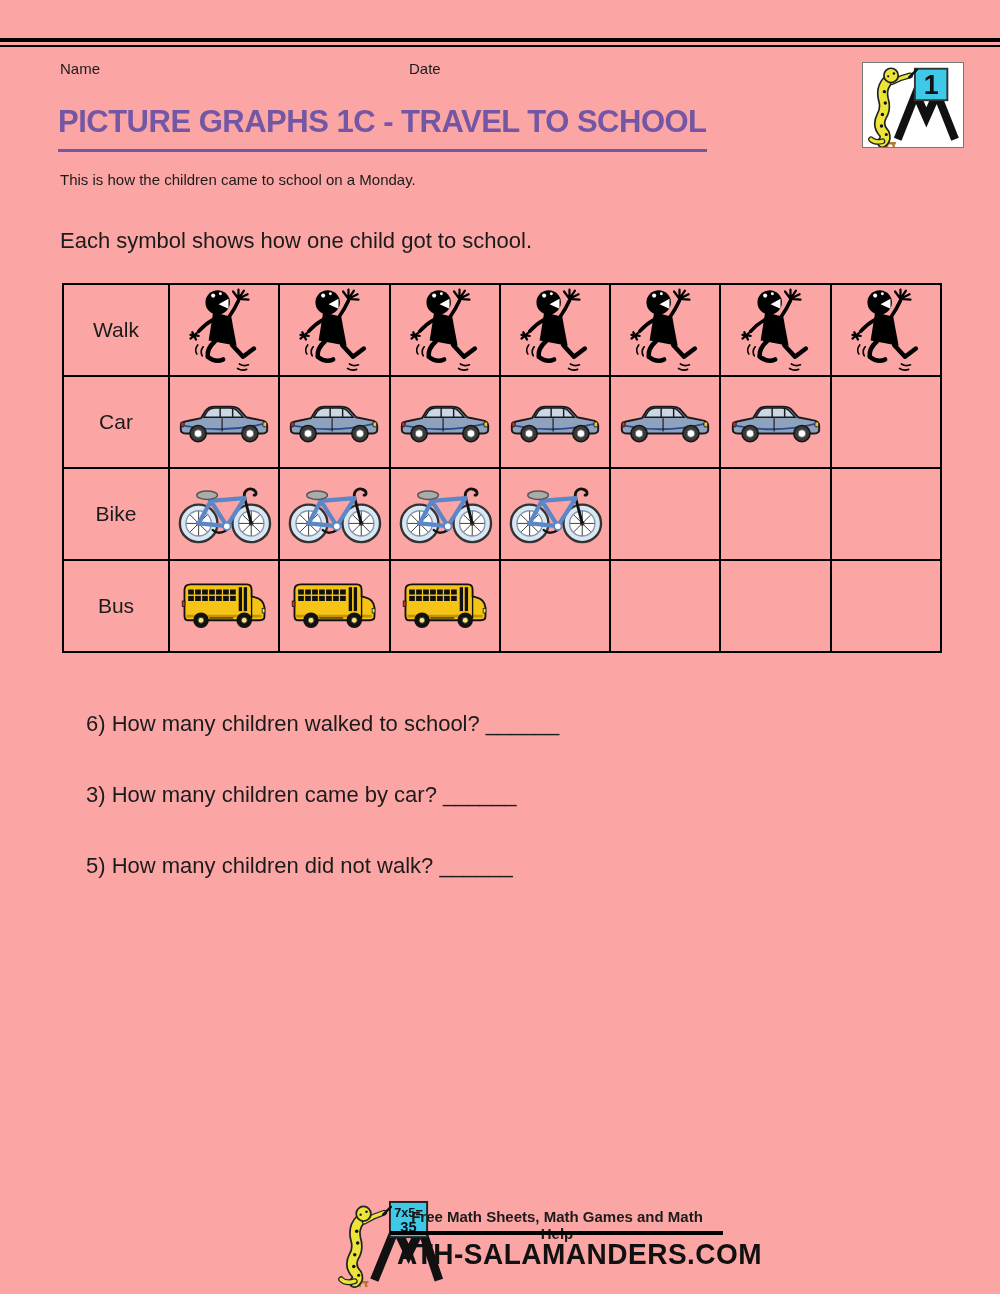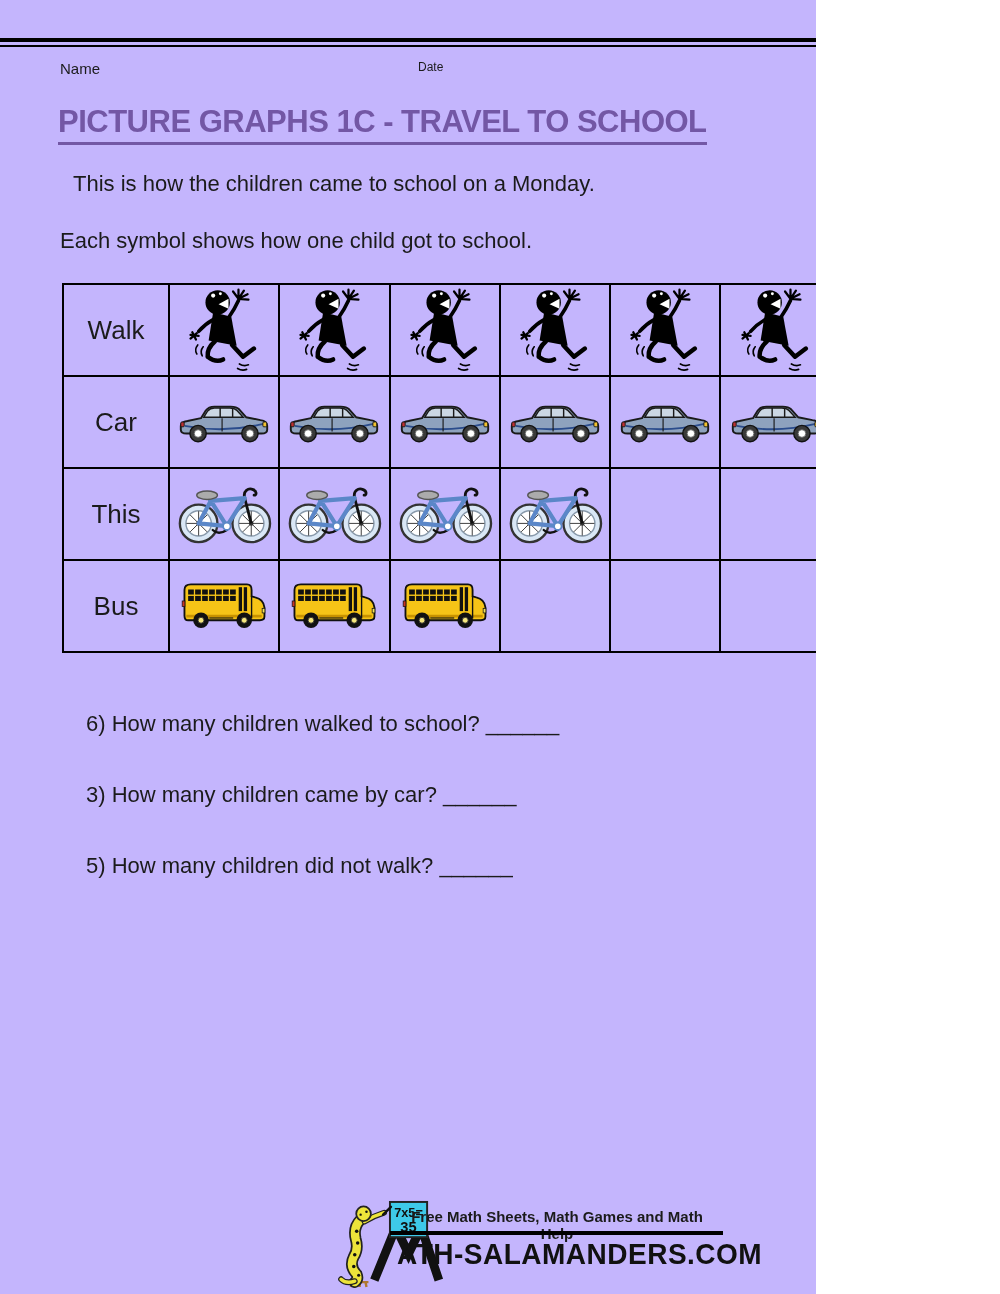--- a/index.html
+++ b/index.html
@@ -6,44 +6,44 @@
     --title-purple:#7357A5;
     --logo-cyan:#3EC9E9;
     --salamander-yellow:#EDE43A;
     --bus-yellow:#F6C417;
     --car-body-blue:#8EA2BE;
     --bike-frame-blue:#5B87C8;
   }
   *{margin:0;padding:0;box-sizing:border-box;}
   body{background:#fff;}
   .page{
-    position:relative;width:816px;height:1294px;background:#c4b5fd;
+    position:relative;width:1000px;height:1294px;background:#fca5a5;
     font-family:"Liberation Sans",sans-serif;color:#1b1b1b;overflow:hidden;
   }
   .topline1{position:absolute;left:0;top:38px;width:1000px;height:4px;background:#000;}
   .topline2{position:absolute;left:0;top:45px;width:1000px;height:2px;background:#000;}
   .name-label{position:absolute;left:60px;top:60px;font-size:15px;}
-  .date-label{position:absolute;left:418px;top:60px;font-size:12px;}
+  .date-label{position:absolute;left:409px;top:60px;font-size:15px;}
   .logo-box{position:absolute;left:862px;top:62px;width:102px;height:86px;border:1px solid #777;background:#fff;}
   .page-title{
     position:absolute;left:58px;top:104px;display:inline-block;
     font-size:31px;font-weight:700;letter-spacing:-0.5px;color:var(--title-purple);
-    border-bottom:3px solid var(--title-purple);padding-bottom:2px;
+    border-bottom:3px solid var(--title-purple);padding-bottom:9px;
   }
-  .intro1{position:absolute;left:60px;top:171px;font-size:22px;margin-left:13px;}
+  .intro1{position:absolute;left:60px;top:171px;font-size:15px;}
   .intro2{position:absolute;left:60px;top:228px;font-size:22px;}
   table.pictograph{
     position:absolute;left:62px;top:283px;width:880px;
     border-collapse:collapse;table-layout:fixed;
   }
   table.pictograph td{
     border:2px solid #000;height:92px;text-align:center;vertical-align:middle;
     overflow:hidden;
   }
-  table.pictograph td.row-label{font-size:26px;}
+  table.pictograph td.row-label{font-size:21px;}
   table.pictograph col.label-col{width:106px;}
   table.pictograph svg{vertical-align:middle;}
   .questions{position:absolute;left:86px;top:710px;width:860px;}
   .question{font-size:22px;line-height:28px;margin-bottom:43px;white-space:nowrap;}
   .blank{letter-spacing:0;}
   .footer{position:absolute;left:0;top:1200px;width:1000px;height:94px;}
   .footer-logo{position:absolute;left:332px;top:0;}
   .footer-tagline{position:absolute;left:407px;top:8px;width:300px;text-align:center;font-size:15px;font-weight:700;}
   .footer-line{position:absolute;left:390px;top:31px;width:333px;height:4px;background:#000;}
   .footer-site{position:absolute;left:397px;top:37px;font-size:28px;font-weight:800;letter-spacing:0.5px;color:#111;transform:scaleY(1.07);transform-origin:top left;}
@@ -325,21 +325,21 @@
     <rect x="5" y="26" width="3.5" height="5" rx="1" fill="#C03030" stroke="#1a1a1a" stroke-width="1"></rect>
     <circle cx="23" cy="38" r="8.5" fill="#3a3a3a" stroke="#111" stroke-width="1.5"></circle>
     <circle cx="23" cy="38" r="4" fill="#fff" stroke="#666" stroke-width="1"></circle>
     <circle cx="77" cy="38" r="8.5" fill="#3a3a3a" stroke="#111" stroke-width="1.5"></circle>
     <circle cx="77" cy="38" r="4" fill="#fff" stroke="#666" stroke-width="1"></circle>
   </svg>
 </td>
           <td></td>
         </tr>
         <tr>
-          <td class="row-label">This</td>
+          <td class="row-label">Bike</td>
           <td>
   <svg viewBox="0 0 100 66" width="96" height="62">
     <circle cx="23" cy="43" r="20" fill="#D9E7F5" stroke="#333" stroke-width="2.5"></circle>
     <circle cx="23" cy="43" r="13.5" fill="#fff" stroke="#8899AA" stroke-width="1.5"></circle>
     <path d="M23,30 L23,56 M10,43 L36,43 M14,34 L32,52 M32,34 L14,52" stroke="#333" stroke-width="1"></path>
     <circle cx="23" cy="43" r="2.5" fill="#333"></circle>
     <circle cx="79" cy="43" r="20" fill="#D9E7F5" stroke="#333" stroke-width="2.5"></circle>
     <circle cx="79" cy="43" r="13.5" fill="#fff" stroke="#8899AA" stroke-width="1.5"></circle>
     <path d="M79,30 L79,56 M66,43 L92,43 M70,34 L88,52 M88,34 L70,52" stroke="#333" stroke-width="1"></path>
     <circle cx="79" cy="43" r="2.5" fill="#333"></circle>

